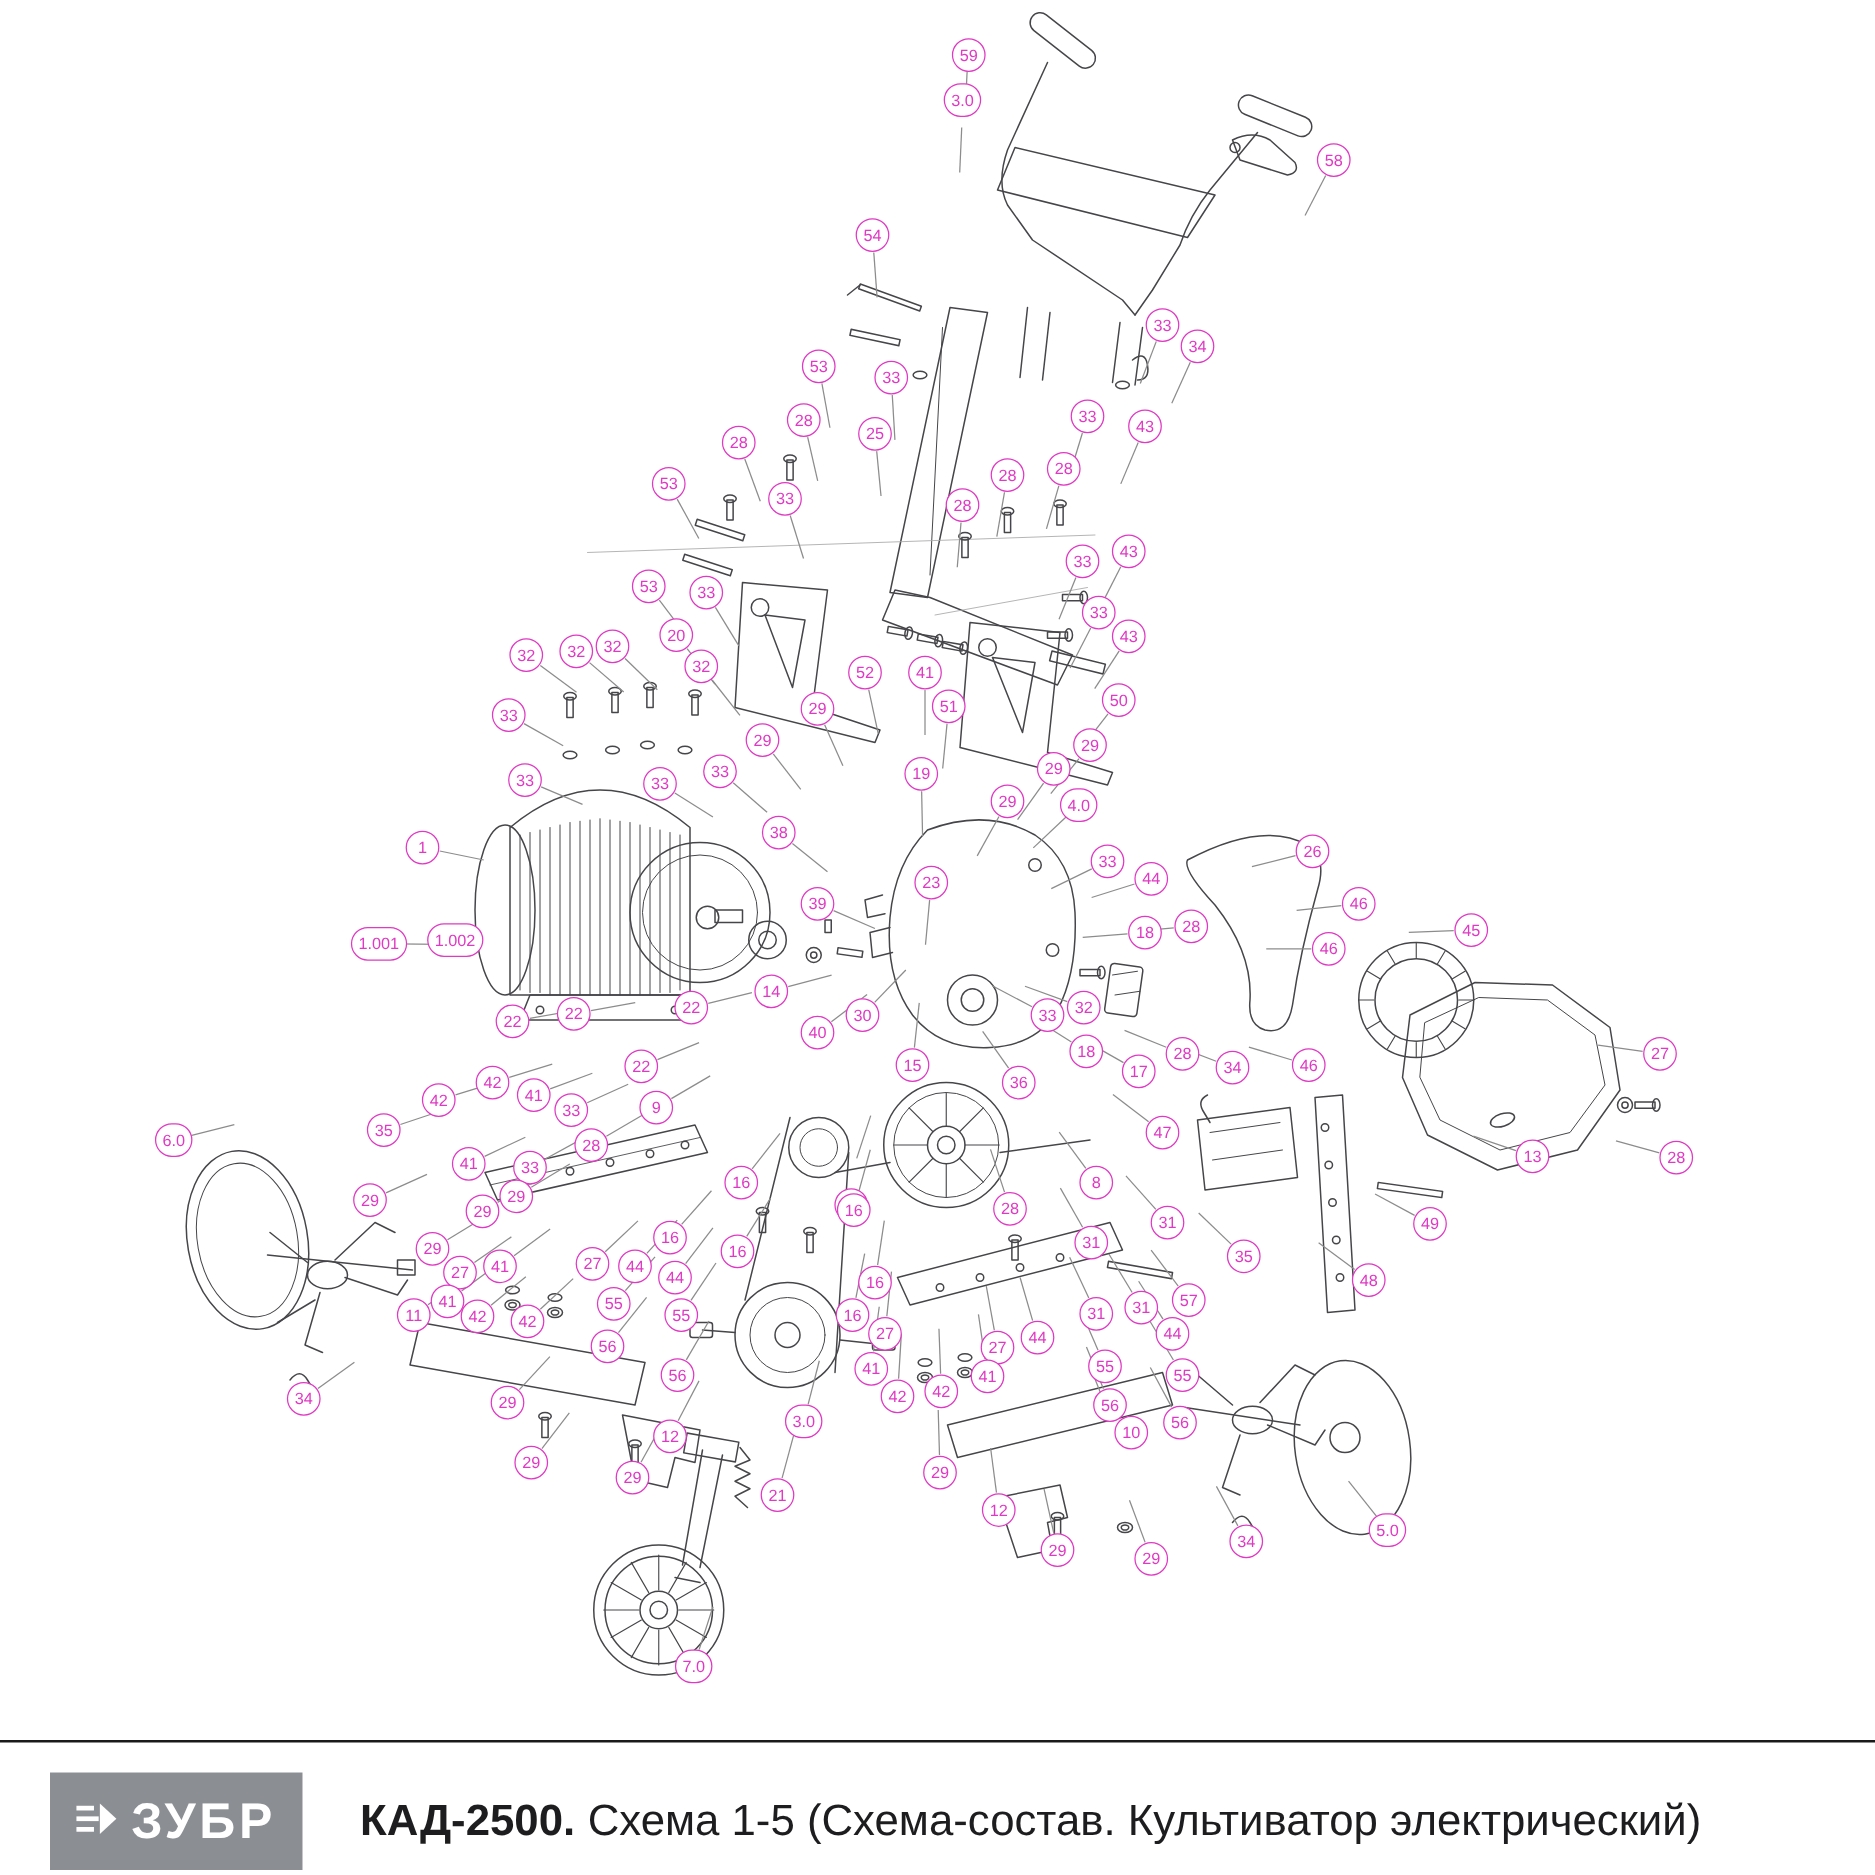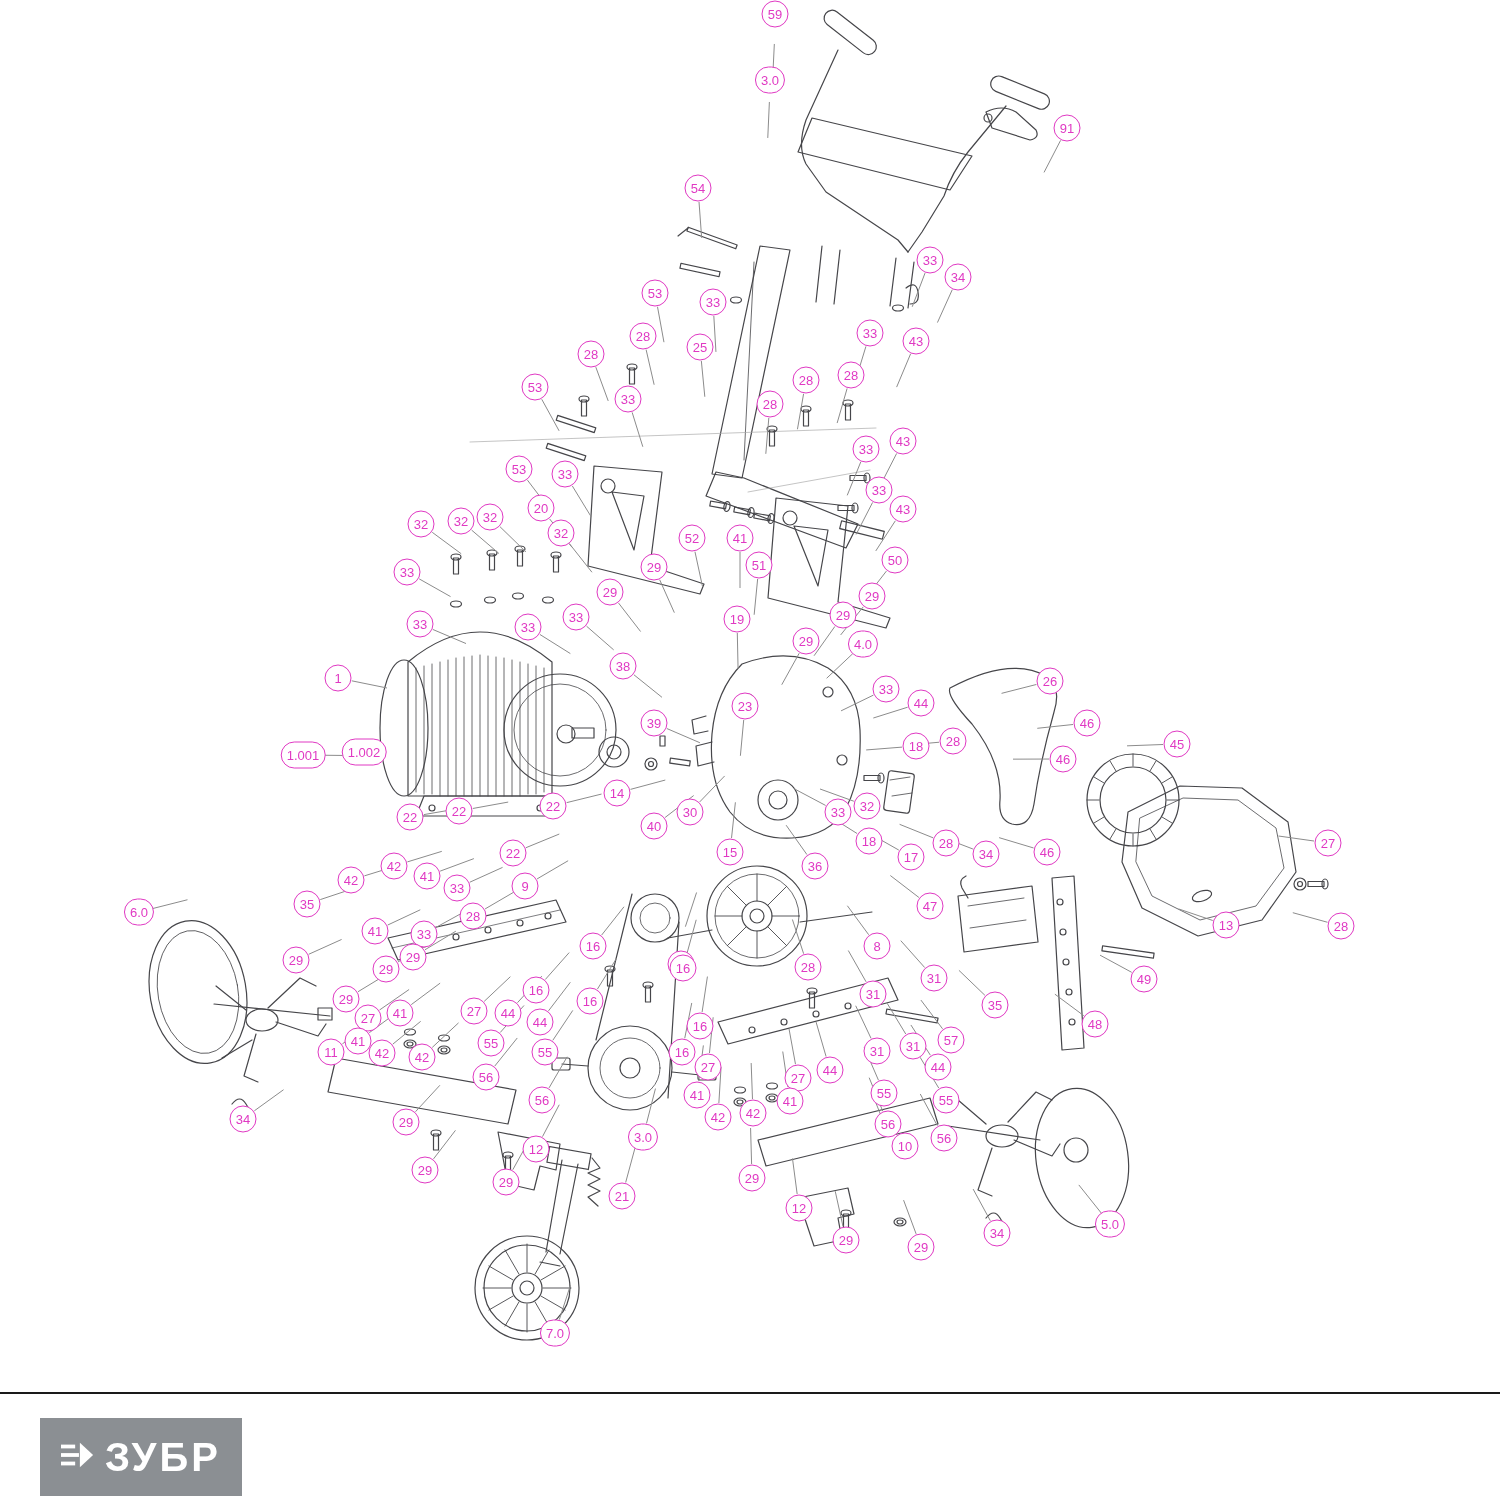--- a/index.html
+++ b/index.html
@@ -373,23 +373,23 @@
       <line x1="887.841249332626" y1="1132.9851126953834" x2="874.5758904736646" y2="1099.5182596263694" stroke="#8c8c8c" stroke-width="1"></line>
       <line x1="797.1720339306937" y1="1194.1198508635725" x2="792.4715497524776" y2="1158.4280387984738" stroke="#8c8c8c" stroke-width="1"></line>
       <line x1="842.9810697298825" y1="1226.3293723617323" x2="835.218106178152" y2="1191.1763298633296" stroke="#8c8c8c" stroke-width="1"></line>
       <line x1="916.1226824403919" y1="1233.8770516490104" x2="903.5810087156856" y2="1200.1323273178946" stroke="#8c8c8c" stroke-width="1"></line>
       <line x1="990.3161229310265" y1="1220.6985453166362" x2="973.1290104679517" y2="1189.066233273701" stroke="#8c8c8c" stroke-width="1"></line>
       <line x1="1101.2715415251057" y1="1213.0540412639164" x2="1078.8269340182346" y2="1184.9072902282726" stroke="#8c8c8c" stroke-width="1"></line>
       <line x1="559.3014354855734" y1="1319.677175496035" x2="570.3622695913334" y2="1285.4184839144107" stroke="#8c8c8c" stroke-width="1"></line>
     </svg>
 
   <div id="callout-layer" class="callout-layer">
-      <div class="callout" style="left: 775px; top: 14px;">59</div>
+      <div class="callout" style="left: 775px; top: 44px;">59</div>
       <div class="callout" style="left: 770px; top: 80px;">3.0</div>
-      <div class="callout" style="left: 1067px; top: 128px;">91</div>
+      <div class="callout" style="left: 1067px; top: 128px;">58</div>
       <div class="callout" style="left: 698px; top: 188px;">54</div>
       <div class="callout" style="left: 930px; top: 260px;">33</div>
       <div class="callout" style="left: 958px; top: 277px;">34</div>
       <div class="callout" style="left: 655px; top: 293px;">53</div>
       <div class="callout" style="left: 713px; top: 302px;">33</div>
       <div class="callout" style="left: 870px; top: 333px;">33</div>
       <div class="callout" style="left: 916px; top: 341px;">43</div>
       <div class="callout" style="left: 591px; top: 354px;">28</div>
       <div class="callout" style="left: 643px; top: 336px;">28</div>
       <div class="callout" style="left: 700px; top: 347px;">25</div>
@@ -540,15 +540,18 @@
               <g fill="#ffffff">
             <rect x="0" y="4" width="15" height="4"></rect>
                 <rect x="0" y="13" width="19" height="4"></rect>
             <rect x="0" y="22" width="15" height="4"></rect>
                 <path d="M20 2 L34 15 L20 28 Z"></path>
           </g>
             </svg>
         </span>
         <span class="logo-text">ЗУБР</span>
       </div>
+      <div class="title">
+        <span class="model">КАД-2500.</span><span class="subtitle">Схема 1-5 (Схема-состав. Культиватор электрический)</span>
+      </div>
     </div>
   </div>
 </div>
 
 </body></html>

